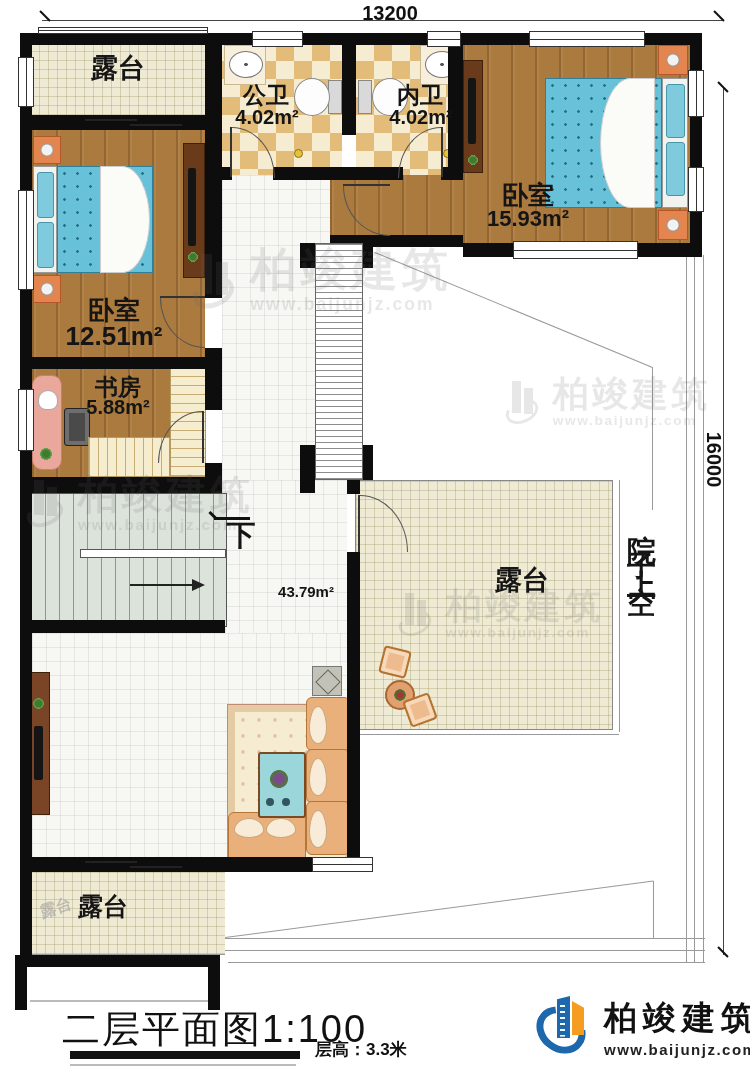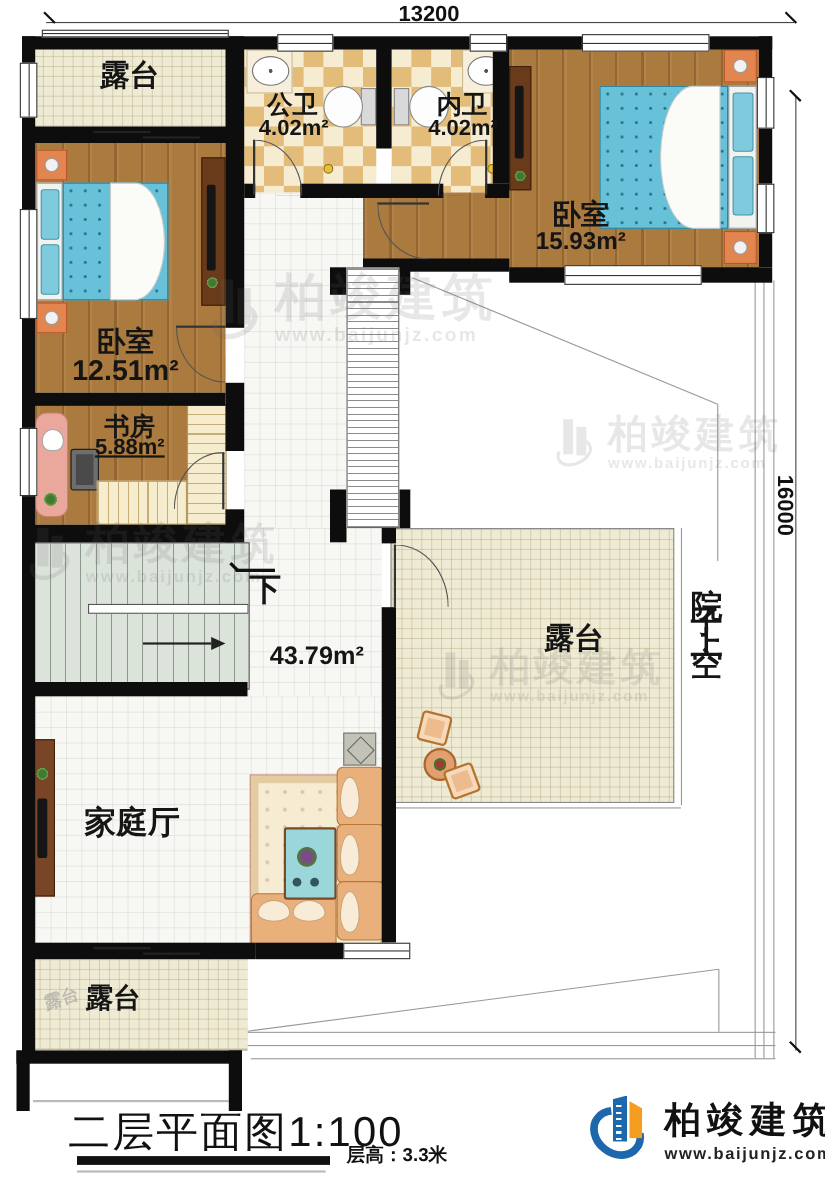--- a/index.html
+++ b/index.html
@@ -279,23 +279,22 @@
   <div class="ab lbl" style="left:68px;top:50px;width:100px;font-size:27px;">露台</div>
   <div class="ab lbl" style="left:226px;top:80px;width:80px;font-size:23px;">公卫</div>
   <div class="ab lbl" style="left:222px;top:106px;width:90px;font-size:20px;">4.02m²</div>
   <div class="ab lbl" style="left:380px;top:80px;width:80px;font-size:23px;">内卫</div>
   <div class="ab lbl" style="left:376px;top:106px;width:90px;font-size:20px;">4.02m²</div>
   <div class="ab lbl" style="left:490px;top:178px;width:76px;font-size:26px;">卧室</div>
   <div class="ab lbl" style="left:478px;top:206px;width:100px;font-size:22px;">15.93m²</div>
   <div class="ab lbl" style="left:76px;top:293px;width:76px;font-size:26px;">卧室</div>
   <div class="ab lbl" style="left:62px;top:321px;width:104px;font-size:26px;">12.51m²</div>
   <div class="ab lbl" style="left:82px;top:372px;width:72px;font-size:23px;">书房</div>
-  <div class="ab lbl" style="left:78px;top:396px;width:80px;font-size:20px;text-decoration:underline;">5.88m²</div>
-  <div class="ab lbl" style="left:58px;top:728px;width:124px;font-size:29px;">家庭厅</div>
-  <div class="ab lbl" style="left:243px;top:583px;width:90px;font-size:23px;">43.79m²</div>
+  <div class="ab lbl" style="left:78px;top:396px;width:80px;font-size:20px;">5.88m²</div>
+  <div class="ab lbl" style="left:261px;top:583px;width:90px;font-size:15px;">43.79m²</div>
   <div class="ab lbl" style="left:484px;top:562px;width:76px;font-size:27px;">露台</div>
   <div class="ab lbl" style="left:68px;top:890px;width:70px;font-size:25px;">露台</div>
   <div class="ab lbl" style="left:626px;top:512px;width:36px;height:220px;writing-mode:vertical-rl;letter-spacing:17px;font-size:29px;text-align:left;">院子上空</div>
   <div class="ab lbl" style="left:222px;top:516px;width:38px;font-size:29px;">下</div>
 
   <div class="ab wm" style="left:192px;top:246px;font-size:46px;">
     <div class="wm-ic">
         <div class="b1"></div>
         <div class="b2"></div>
         <div class="arc0"></div>

